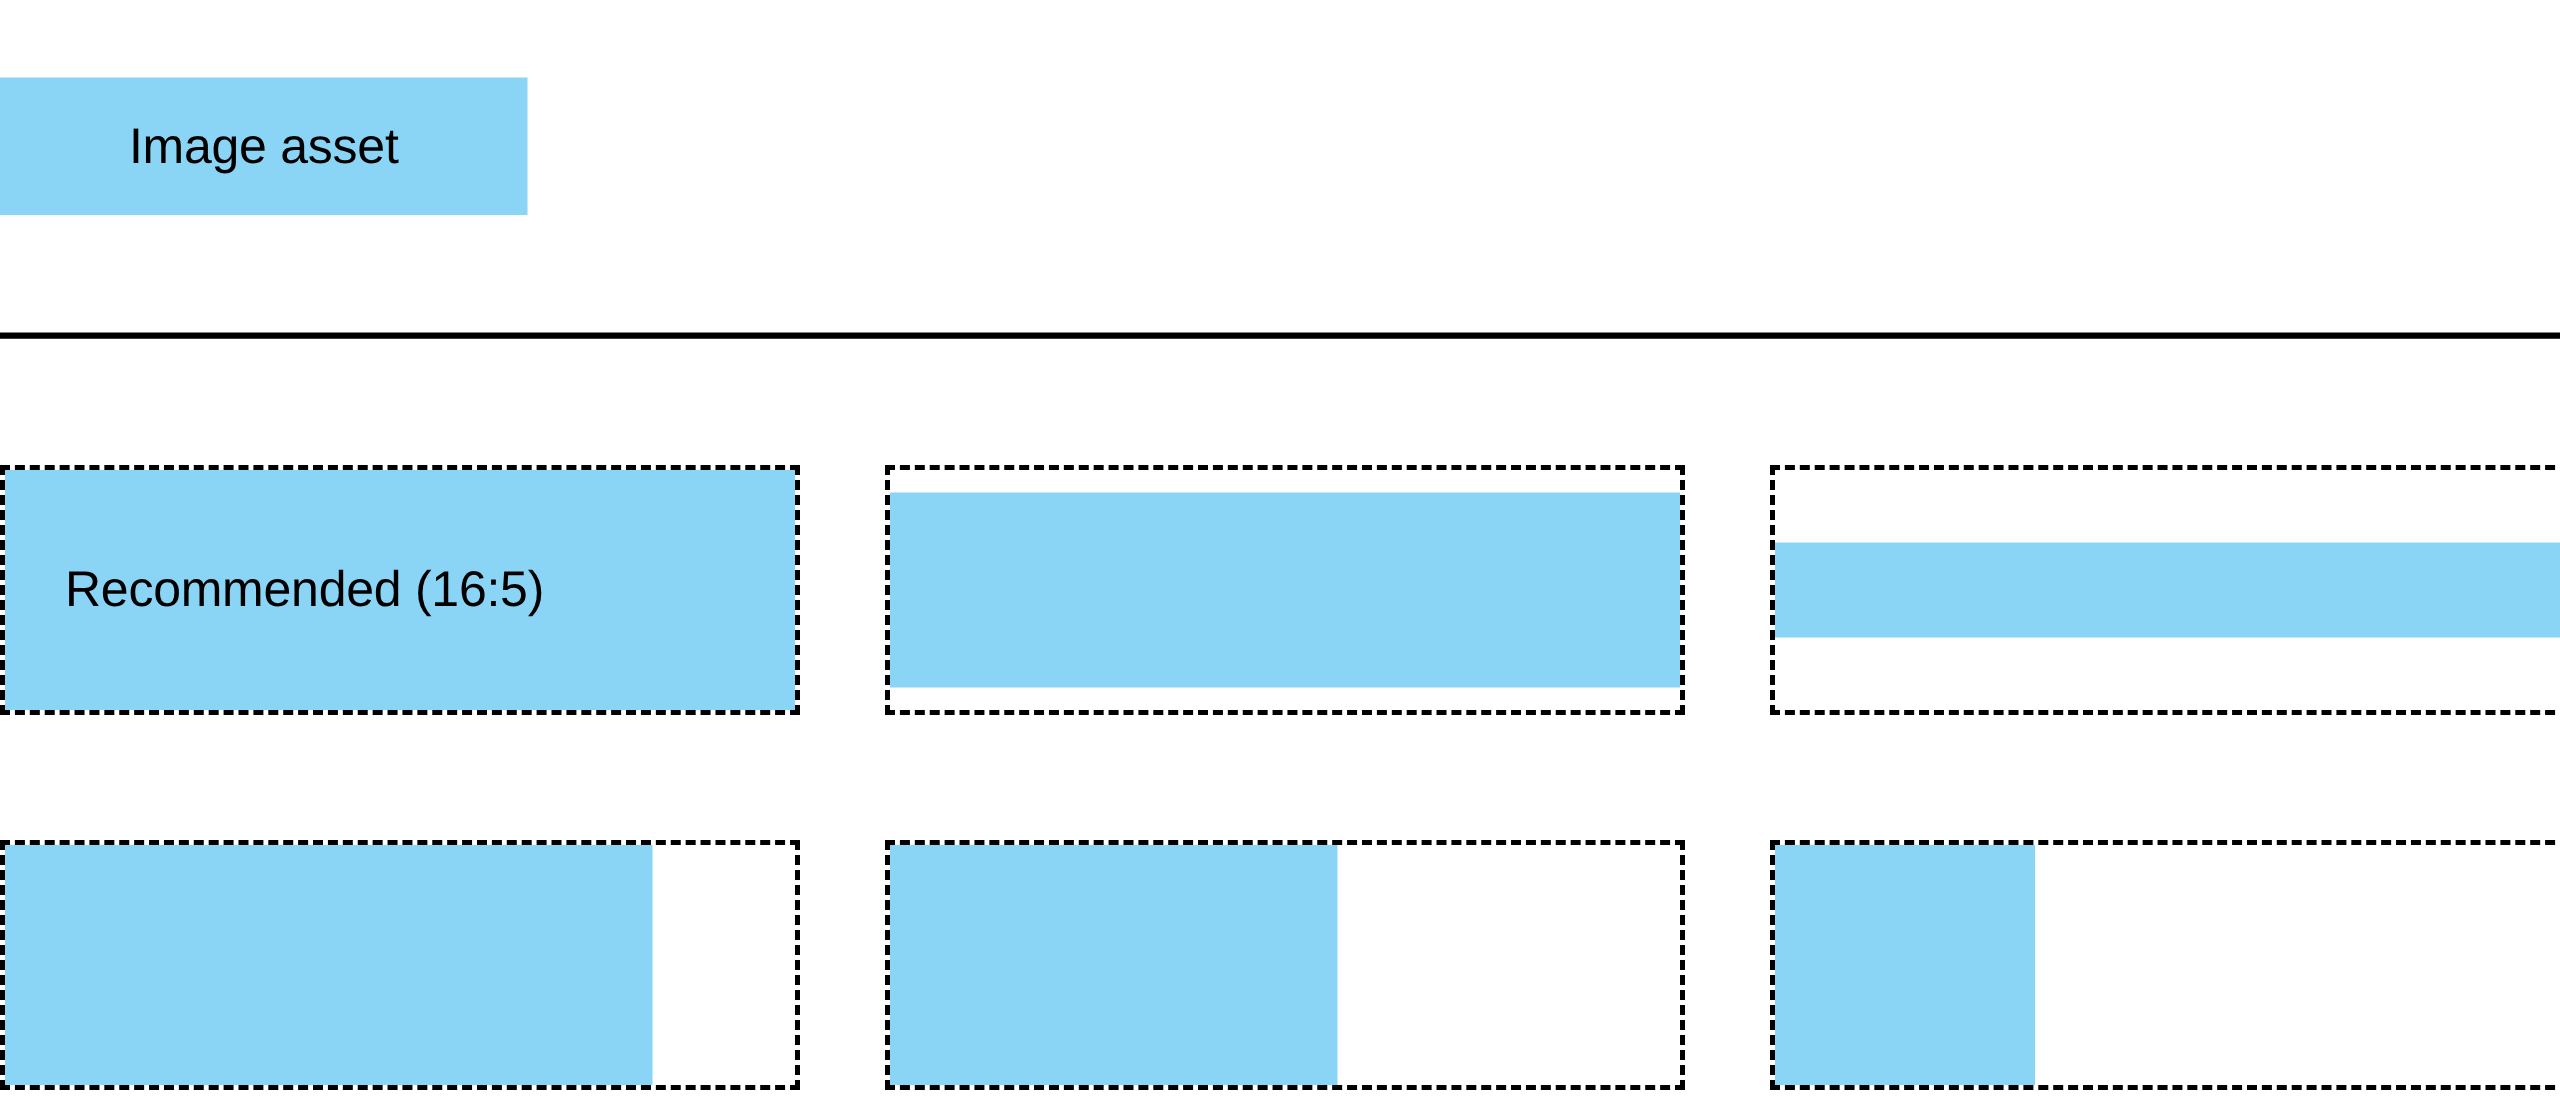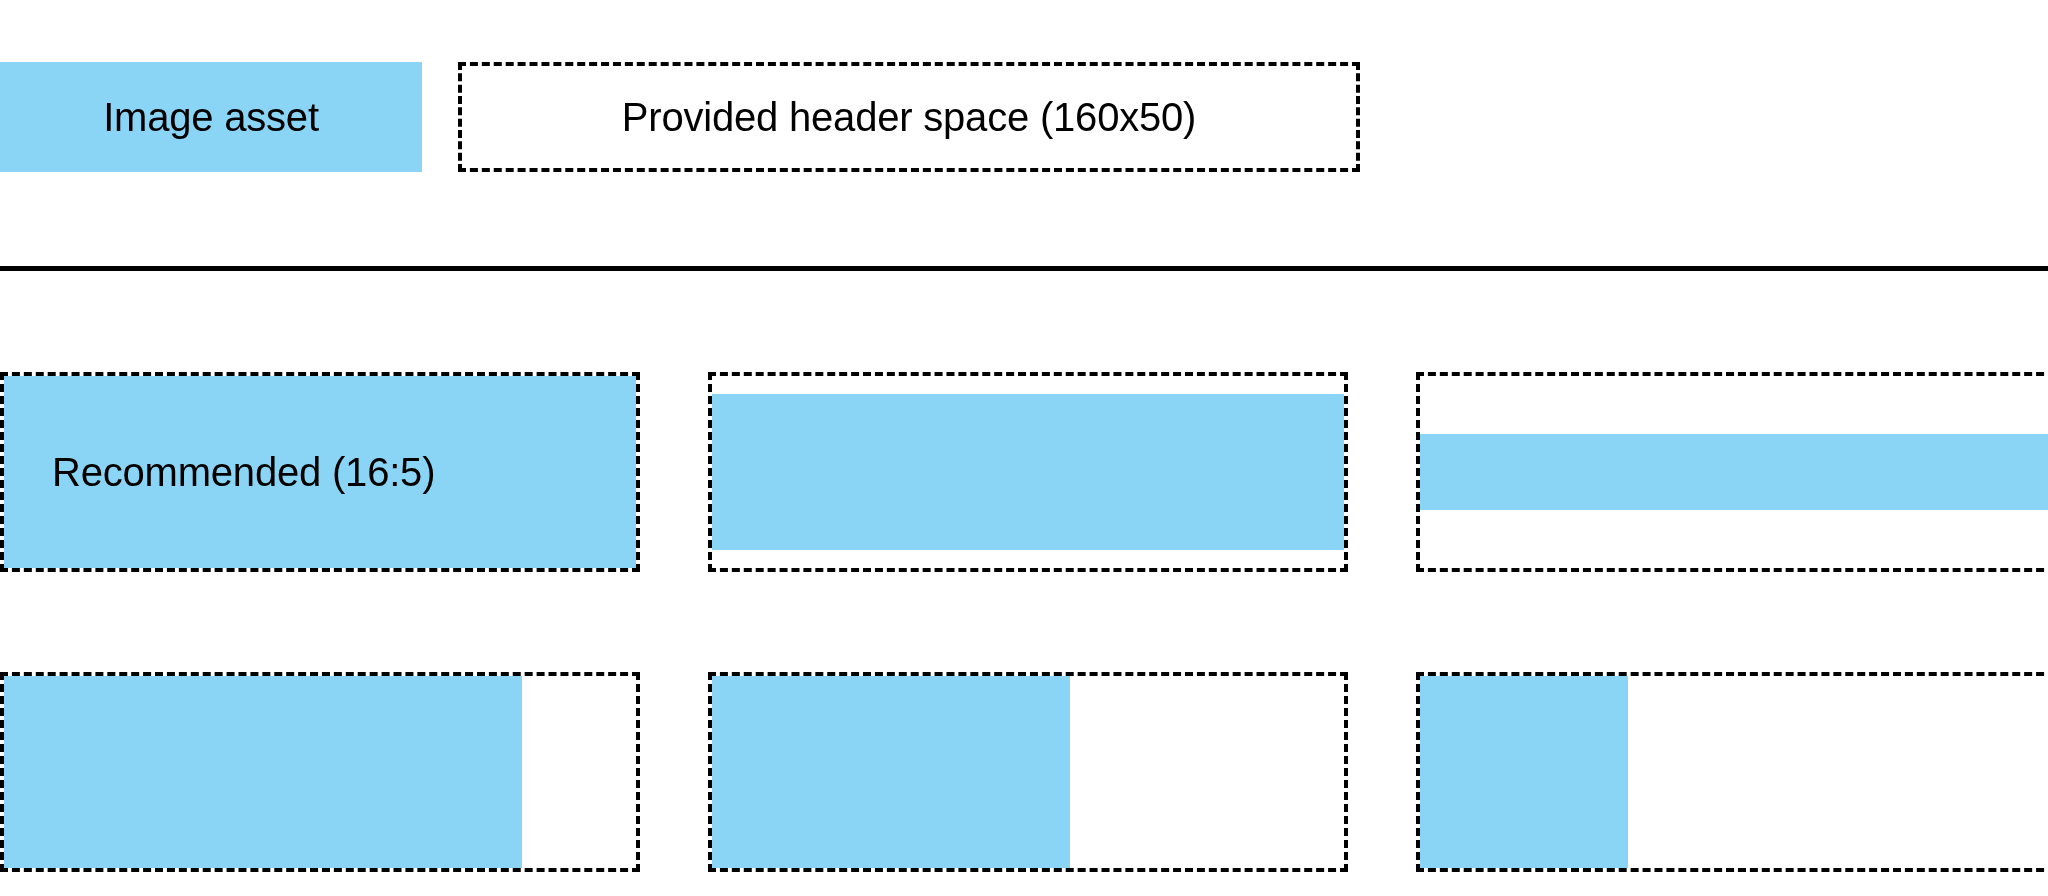--- a/index.html
+++ b/index.html
@@ -138,23 +138,20 @@
 <body>
 
 <div id="canvas">
 
   <div class="header-row">
 
     <div class="asset-swatch" style="background: rgb(138, 213, 245);">
       <span class="label">Image asset</span>
     </div>
 
-    <div class="header-space-box">
-      <span class="label">Provided header space (160x50)</span>
-    </div>
 
   </div>
 
   <div class="divider"></div>
 
   <div class="ratio-grid">
 
     <div class="ratio-cell col-1 row-1">
       <div class="fill fill-r1c1" style="background: rgb(138, 213, 245);"></div>
       <span class="cell-label">Recommended (16:5)</span>

